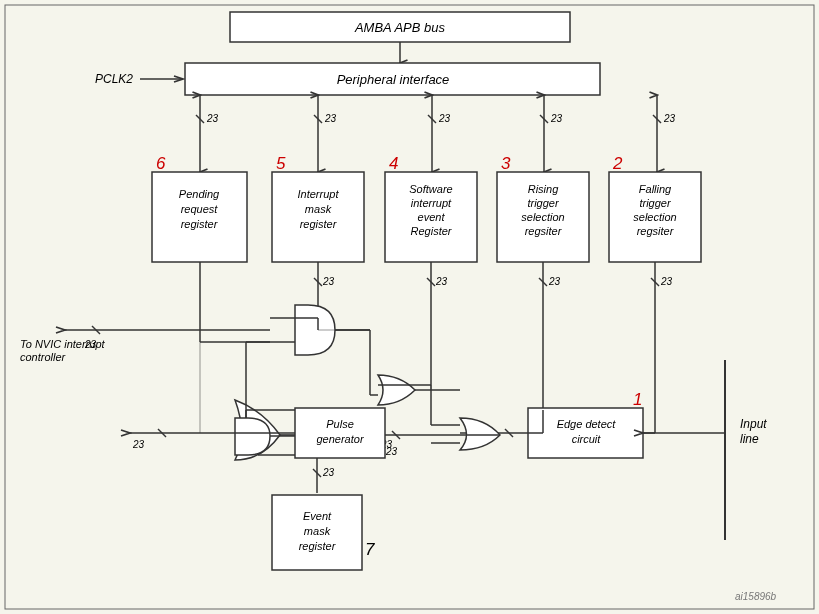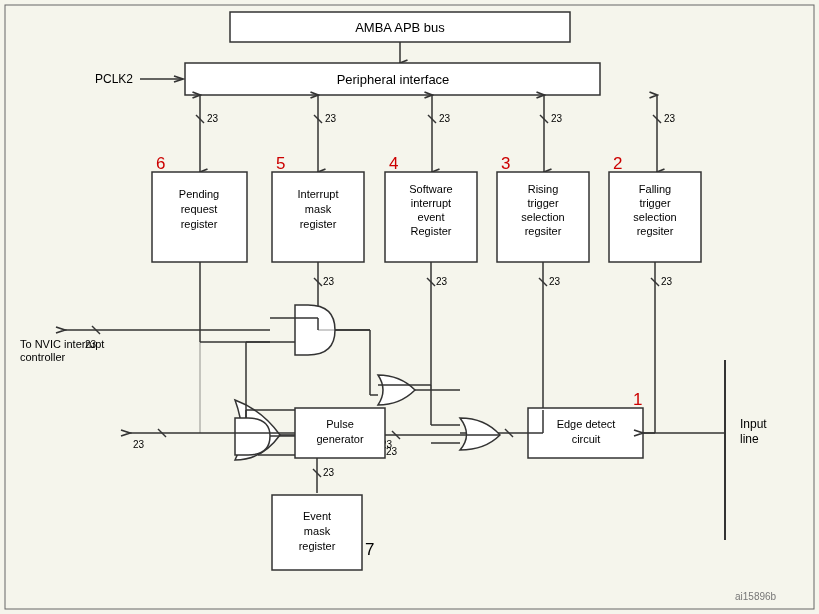--- a/index.html
+++ b/index.html
@@ -9,20 +9,21 @@
       width: 819px;
       height: 614px;
       overflow: hidden;
       position: relative;
     }
     #diagram {
       position: relative;
       width: 819px;
       height: 614px;
       background: #f5f5ec;
+      font-style: italic;
     }
     svg#main-svg {
       position: absolute;
       top: 0; left: 0;
       width: 819px;
       height: 614px;
     }
   </style>
 </head>
 <body>

